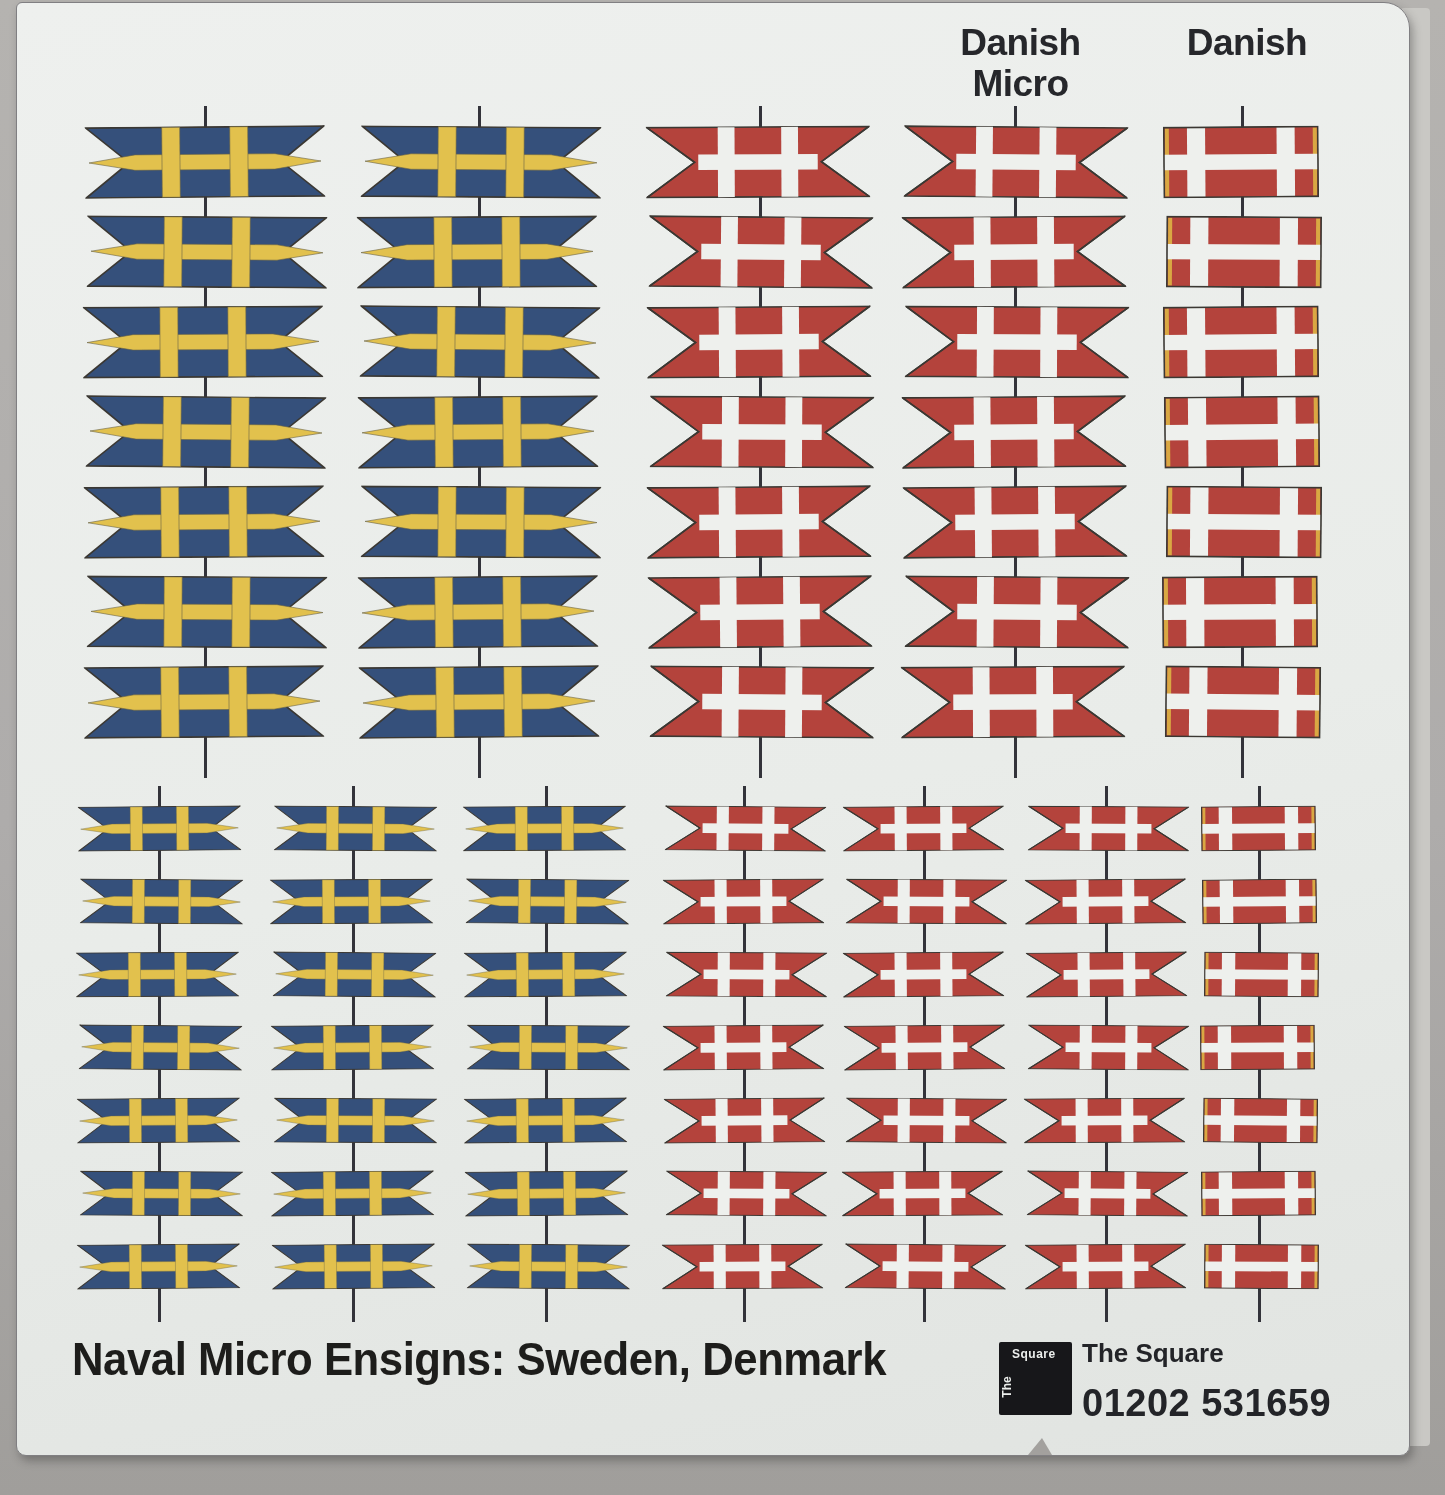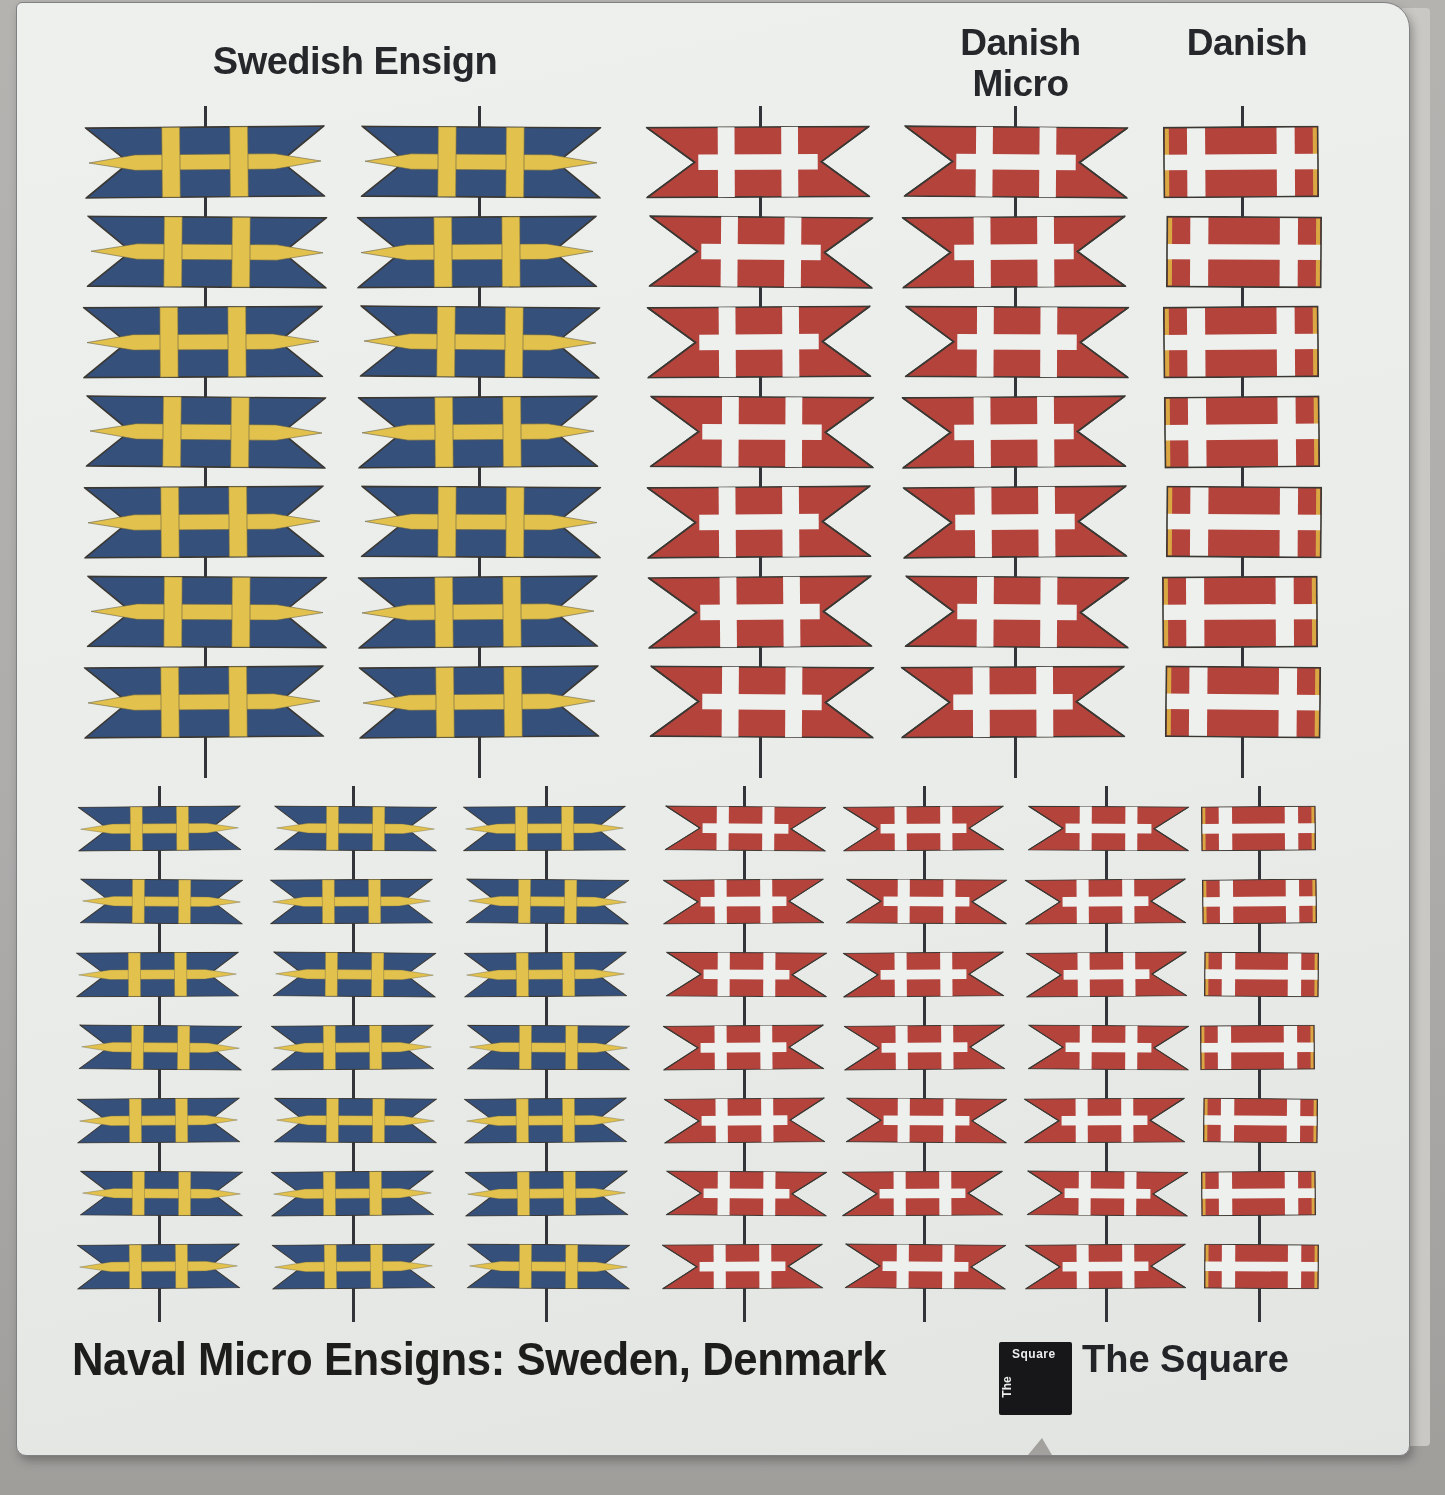--- a/index.html
+++ b/index.html
@@ -18,37 +18,34 @@
   .tear{position:absolute;left:1028px;top:1438px;width:0;height:0;
     border-left:14px solid transparent;border-right:10px solid transparent;
     border-bottom:17px solid #a3a19e;}
   .hdr{position:absolute;color:#26272b;font-weight:bold;text-align:center;line-height:1.12;letter-spacing:-0.5px;}
   .string-line{position:absolute;width:3px;background:#33333a;}
   .flag{position:absolute;display:block;}
   .title{
     position:absolute;left:72px;top:1331px;color:#1d1d1b;font-weight:bold;font-size:47px;
     letter-spacing:-0.5px;transform:scaleX(.93);transform-origin:left center;white-space:nowrap;
   }
-  .brand-name{position:absolute;left:1082px;top:1338px;color:#232428;font-weight:bold;font-size:38px;white-space:nowrap;}
+  .brand-name{position:absolute;left:1082px;top:1338px;color:#232428;font-weight:bold;font-size:26px;white-space:nowrap;}
   .brand-phone{position:absolute;left:1082px;top:1382px;color:#232428;font-weight:bold;font-size:38px;letter-spacing:.5px;white-space:nowrap;}
   .logo-square{position:absolute;left:999px;top:1342px;width:73px;height:73px;background:#17171a;border-radius:2px;}
   .logo-word{position:absolute;left:13px;top:5px;color:#eceeec;font-weight:bold;font-size:12px;letter-spacing:.5px;}
   .logo-the{position:absolute;left:-3px;top:38px;color:#eceeec;font-weight:bold;font-size:12px;transform:rotate(-90deg);transform-origin:center;}
 </style>
 </head>
 <body>
 
 <div class="page">
   <div class="backing"></div>
 
   <div class="sheet"></div>
 
-  <div class="hdr" style="left:150px;top:40px;width:410px;font-size:38px;">
-    <span>Swedish Ensign</span>
-  </div>
 
   <div class="hdr" style="left:928px;top:22px;width:185px;font-size:37px;">
     <div>Danish</div>
     <div>Micro</div>
   </div>
 
   <div class="hdr" style="left:1116px;top:22px;width:262px;font-size:37px;">
     <div>Danish</div>
   </div>
 
@@ -648,15 +645,16 @@
       </svg>
     </div>
 
   <div class="title">Naval Micro Ensigns: Sweden, Denmark</div>
 
   <div class="logo-square">
     <span class="logo-the">The</span>
     <span class="logo-word">Square</span>
   </div>
   <div class="brand-name">The Square</div>
+  <div class="brand-phone">01202 531659</div>
 
   <div class="tear"></div>
 </div>
 
 </body></html>

